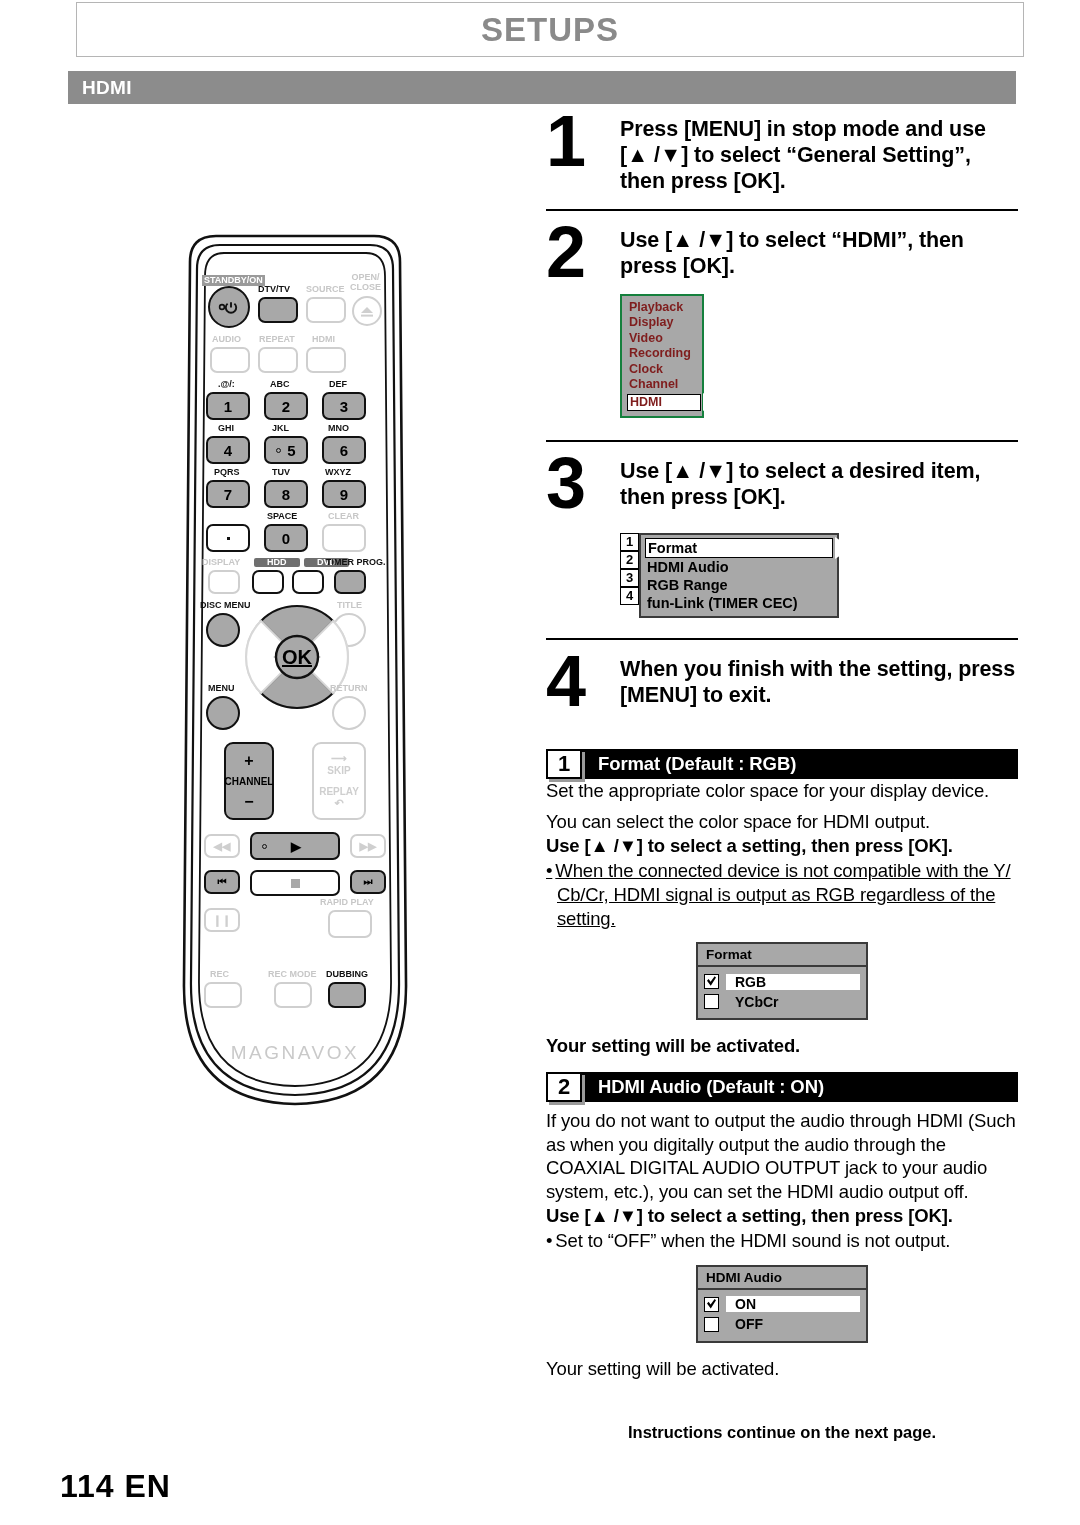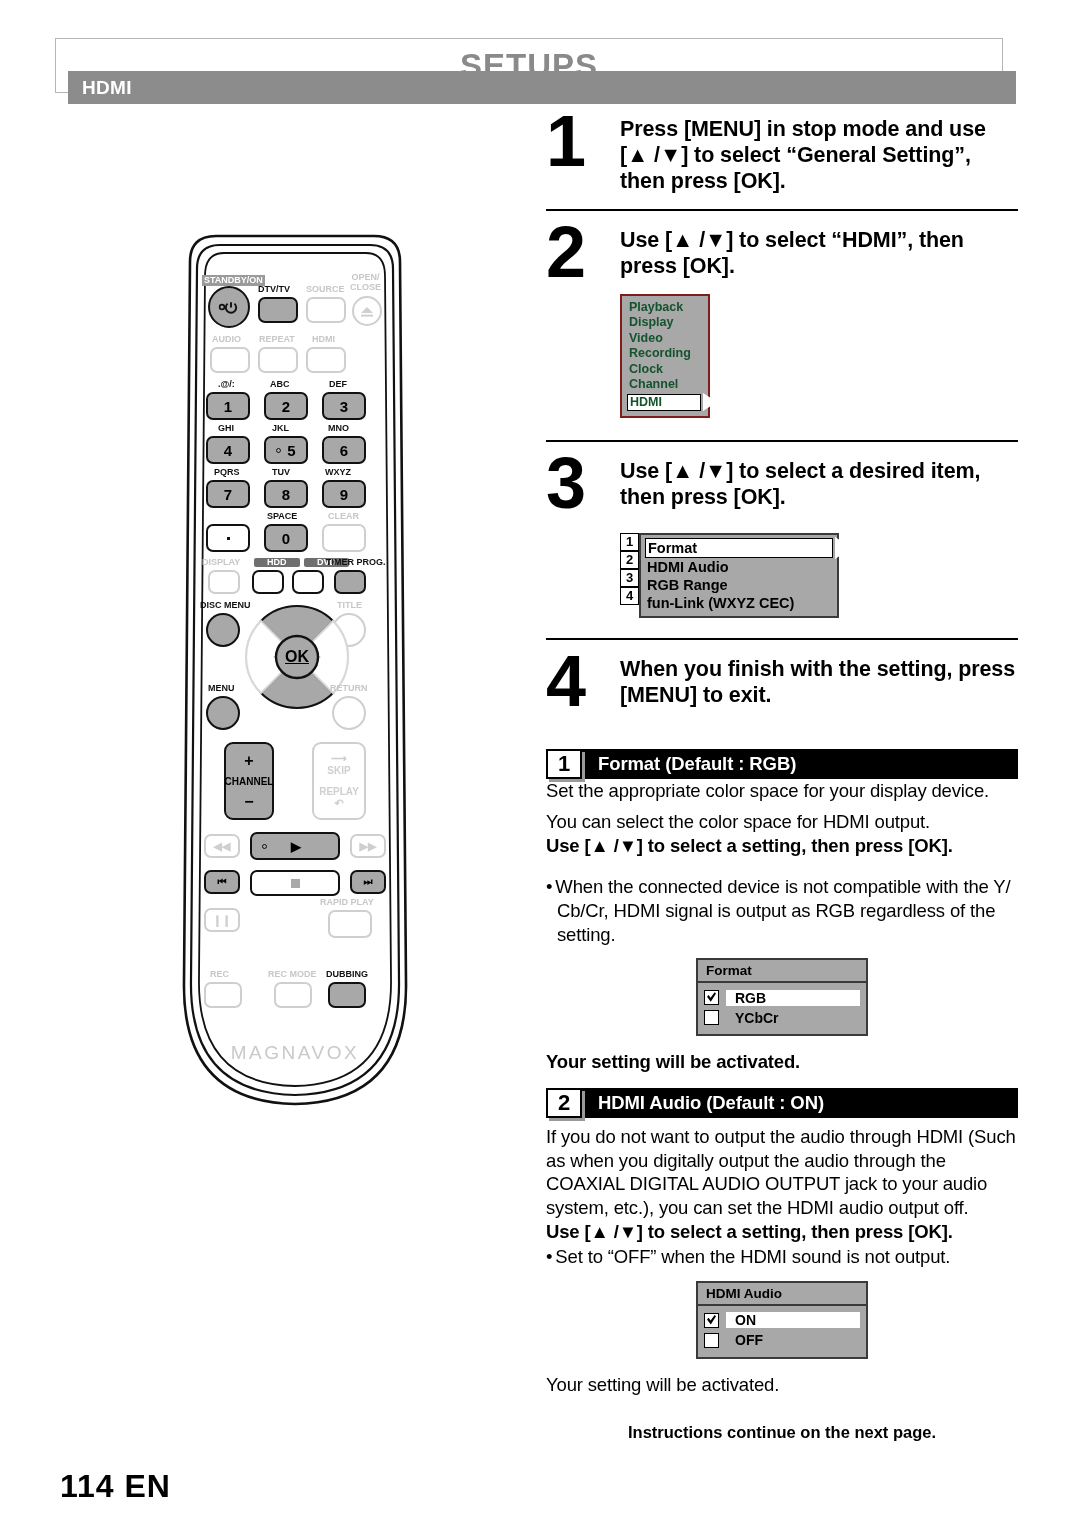--- a/index.html
+++ b/index.html
@@ -7,23 +7,23 @@
     width: 1080px; height: 1525px;
     background: #ffffff;
     font-family: "Liberation Sans", sans-serif;
     color: #000;
     position: relative;
     overflow: hidden;
   }
 
   
   .page-header {
-    position: absolute; left: 55px; top: 2px; width: 948px; height: 55px;
+    position: absolute; left: 76px; top: 2px; width: 948px; height: 55px;
     border: 1px solid #b5b5b5;
-    display: flex; align-items: center; justify-content: center; margin-top: 36px;
+    display: flex; align-items: center; justify-content: center;
   }
   .page-header-title {
     font-size: 33px; font-weight: bold; color: #8a8a8a;
     letter-spacing: 1px;
   }
   .section-bar {
     position: absolute; left: 68px; top: 71px; width: 948px; height: 33px;
     background: #8c8c8c;
     display: flex; align-items: center;
   }
@@ -43,26 +43,26 @@
   .step-body { flex: 1; padding-top: 4px; }
   .step-text {
     font-size: 21.5px; font-weight: bold; line-height: 1.22;
     letter-spacing: -.1px;
   }
   .rule { border-top: 2.5px solid #000; margin: 10px 0 12px 0; }
 
   
   .osd {
     background: #a8a8a8;
-    border: 2px solid #7f1d1d;
-    padding: 4px 7px 5px 5px;
+    border: 2px solid #15803d;
+    padding: 4px 1px 5px 5px;
     font-size: 12.5px;
     font-weight: bold;
     line-height: 1.24;
-    color: #14532d;
+    color: #7f1d1d;
     width: max-content;
   }
   .osd-row { padding-left: 2px; white-space: nowrap; }
   .osd-row.sel {
     background: #ffffff;
     border: 1px solid #000;
     position: relative;
     padding-right: 38px;
     margin-top: 1px;
   }
@@ -274,21 +274,21 @@
     <path d="M53 53 L17 17 A51 51 0 0 1 89 17 Z" fill="#a8a8a8" stroke="#111" stroke-width="2"></path>
     <path d="M53 53 L17 89 A51 51 0 0 0 89 89 Z" fill="#a8a8a8" stroke="#111" stroke-width="2"></path>
     <path d="M53 53 L17 17 A51 51 0 0 0 17 89 Z" fill="#fff" stroke="#d8d8d8" stroke-width="2"></path>
     <path d="M53 53 L89 17 A51 51 0 0 1 89 89 Z" fill="#fff" stroke="#d8d8d8" stroke-width="2"></path>
     <polygon points="53,31 62,43 44,43" fill="#111"></polygon>
     <polygon points="53,75 62,63 44,63" fill="#111"></polygon>
     <polygon points="29,53 40,47 40,59" fill="#bdbdbd"></polygon>
     <polygon points="77,53 66,47 66,59" fill="#bdbdbd"></polygon>
     <circle cx="53" cy="53" r="21" fill="#a8a8a8" stroke="#111" stroke-width="2.4"></circle>
   </svg>
-  <div style="position:absolute; left:84px; top:382px; width:106px; height:106px; display:flex; align-items:center; justify-content:center; font-size:16px; font-weight:bold; pointer-events:none;text-decoration:underline;">OK</div>
+  <div style="position:absolute; left:84px; top:382px; width:106px; height:106px; display:flex; align-items:center; justify-content:center; font-size:20px; font-weight:bold; pointer-events:none;text-decoration:underline;">OK</div>
 
   <div class="rlbl" style="left:48px; top:462px;">MENU</div>
   <div class="rbtn gray circ" style="left:46px; top:474px; width:34px; height:34px;"></div>
   <div class="rlbl dim" style="left:170px; top:462px;">RETURN</div>
   <div class="rbtn dim circ" style="left:172px; top:474px; width:34px; height:34px;"></div>
 
   <div class="rbtn gray" style="left:64px; top:520px; width:50px; height:78px; flex-direction:column; border-radius:9px;">
     <span style="font-size:16px;">+</span>
     <span style="font-size:10px; margin:6px 0;">CHANNEL</span>
     <span style="font-size:16px;">−</span>
@@ -385,42 +385,42 @@
       <div class="badge-sq">3</div>
       <div class="badge-sq">4</div>
     </div>
     <div class="osd-list">
       <div class="osd-row sel" style="position:relative;">
         <span>Format</span>
         <span class="osd-arrow" style="right:-20px; border-left-color:#ffffff; border-top-width:11px; border-bottom-width:11px; border-left-width:17px;"></span>
       </div>
       <div class="osd-row">HDMI Audio</div>
       <div class="osd-row">RGB Range</div>
-      <div class="osd-row">fun-Link (WXYZ CEC)</div>
+      <div class="osd-row">fun-Link (TIMER CEC)</div>
     </div>
   </div>
 
   <div class="rule" style="margin-top:20px;"></div>
 
   <div class="step">
     <div class="step-num">4</div>
     <div class="step-body">
       <div class="step-text">When you finish with the setting, press [MENU] to exit.</div>
     </div>
   </div>
 
   <div class="subsec" style="margin-top:34px;">
     <div class="subsec-head">
       <div class="subsec-badge">1</div>
       <div class="subsec-bar">Format (Default : RGB)</div>
     </div>
     <div class="para" style="margin-top:0;">Set the appropriate color space for your display device.</div>
     <div class="para">You can select the color space for HDMI output.</div>
     <div class="para b" style="margin-top:0;">Use [▲ /▼] to select a setting, then press [OK].</div>
-    <div class="bullet indent" style="margin-top:18px;">
+    <div class="bullet indent" style="margin-top:2px;text-decoration:underline;">
       <span class="dot">•</span><span>When the connected device is not compatible with the Y/ Cb/Cr, HDMI signal is output as RGB regardless of the setting.</span>
     </div>
     <div class="dlg">
       <div class="dlg-title">Format</div>
       <div class="dlg-body">
         <div class="dlg-row sel">
           <span class="chk on"></span>
           <span class="val">RGB</span>
         </div>
         <div class="dlg-row">

